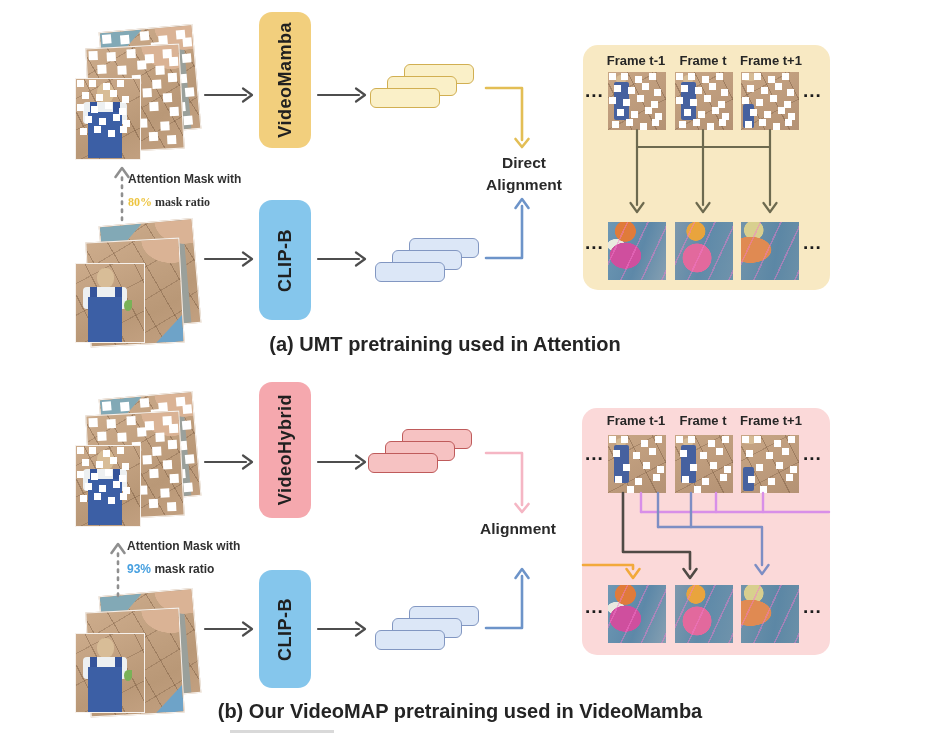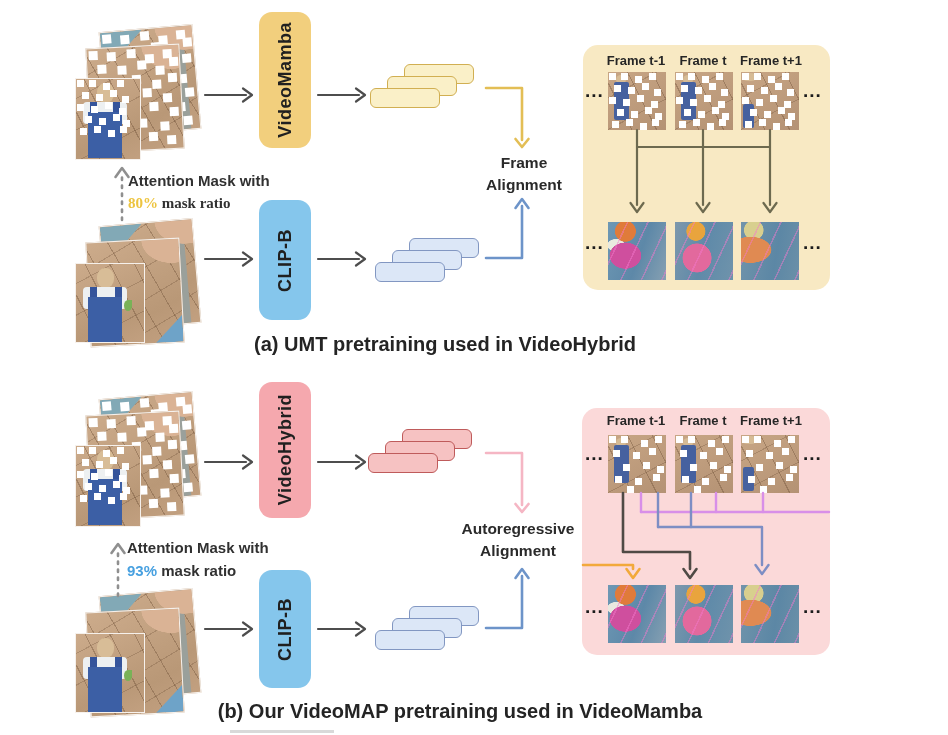--- a/index.html
+++ b/index.html
@@ -87,21 +87,21 @@
       radial-gradient(circle at 36% 16%, #e9a43d 0 15%, transparent 16%),
       radial-gradient(ellipse at 38% 62%, #e2699d 0 28%, transparent 29%),
       linear-gradient(105deg,#7e98ac,#5f8aa9 50%,#6f93ab);}
   .feat3{background:
       radial-gradient(ellipse at 16% 48%, #e08a52 0 30%, transparent 31%),
       radial-gradient(circle at 22% 14%, #d8cf8e 0 14%, transparent 15%),
       linear-gradient(100deg,#7194ab,#5c87a5 60%,#6b90a8);}
 
   
   .caption{position:absolute;font-weight:700;font-size:20px;color:#242424;text-align:center;white-space:nowrap;}
-  .masknote{position:absolute;font-weight:700;font-size:15px;color:#313131;white-space:nowrap;}
+  .masknote{position:absolute;font-weight:700;font-size:12px;color:#313131;white-space:nowrap;}
   .ratio-a{color:#EDC43F;} .ratio-b{color:#47A0E0;}
   .aligntext{position:absolute;font-weight:700;font-size:15.5px;color:#2a2a2a;text-align:center;line-height:1.45;}
   .rule{position:absolute;background:#d9d9d9;}
   svg.wires{position:absolute;left:0;top:0;z-index:30;pointer-events:none;}
 </style>
 </head>
 <body>
 
 <div>
   <div class="vframe rot1" style="left:103px;top:28px;width:92px;height:103px;">
@@ -168,21 +168,21 @@
   <div class="token tok-y t-mid"></div>
   <div class="token tok-y t-front"></div>
 </div>
 <div class="tokgrp" style="left:375px;top:238px;">
   <div class="token tok-b t-back"></div>
   <div class="token tok-b t-mid"></div>
   <div class="token tok-b t-front"></div>
 </div>
 
 <div class="aligntext" style="left:454px;top:152px;width:140px;">
-  <div>Frame</div>
+  <div>Direct</div>
   <div>Alignment</div>
 </div>
 
 <div class="panel panel-a" style="left:583px;top:45px;width:247px;height:245px;"></div>
 <div class="flabel" style="left:601px;top:53px;width:70px;">Frame t-1</div>
 <div class="flabel" style="left:676px;top:53px;width:54px;">Frame t</div>
 <div class="flabel" style="left:737px;top:53px;width:68px;">Frame t+1</div>
 
 <div class="mini" style="left:608px;top:72px;">
   <div class="tiles"></div>
@@ -205,21 +205,21 @@
 
 <div class="feat feat1" style="left:608px;top:222px;"></div>
 <div class="feat feat2" style="left:675px;top:222px;"></div>
 <div class="feat feat3" style="left:741px;top:222px;"></div>
 
 <div class="ellip" style="left:585px;top:80px;">...</div>
 <div class="ellip" style="left:803px;top:80px;">...</div>
 <div class="ellip" style="left:585px;top:232px;">...</div>
 <div class="ellip" style="left:803px;top:232px;">...</div>
 
-<div class="caption" style="left:200px;top:333px;width:490px;">(a) UMT pretraining used in VideoHybrid</div>
+<div class="caption" style="left:200px;top:333px;width:490px;">(a) UMT pretraining used in Attention</div>
 
 <div>
   <div class="vframe rot1" style="left:103px;top:395px;width:92px;height:103px;">
     <div class="tiles"></div>
     <div class="wedge"></div>
     <div class="pole"></div>
     <div class="arm"></div>
     <div class="mz"></div>
   </div>
   <div class="vframe rot2" style="left:88px;top:413px;width:92px;height:103px;">
@@ -279,21 +279,20 @@
   <div class="token tok-r t-mid"></div>
   <div class="token tok-r t-front"></div>
 </div>
 <div class="tokgrp" style="left:375px;top:606px;">
   <div class="token tok-b t-back"></div>
   <div class="token tok-b t-mid"></div>
   <div class="token tok-b t-front"></div>
 </div>
 
 <div class="aligntext" style="left:438px;top:518px;width:160px;">
-  <div>Autoregressive</div>
   <div>Alignment</div>
 </div>
 
 <div class="panel panel-b" style="left:582px;top:408px;width:248px;height:247px;"></div>
 <div class="flabel" style="left:601px;top:413px;width:70px;">Frame t-1</div>
 <div class="flabel" style="left:676px;top:413px;width:54px;">Frame t</div>
 <div class="flabel" style="left:737px;top:413px;width:68px;">Frame t+1</div>
 
 <div class="mini" style="left:608px;top:435px;">
   <div class="tiles"></div>

